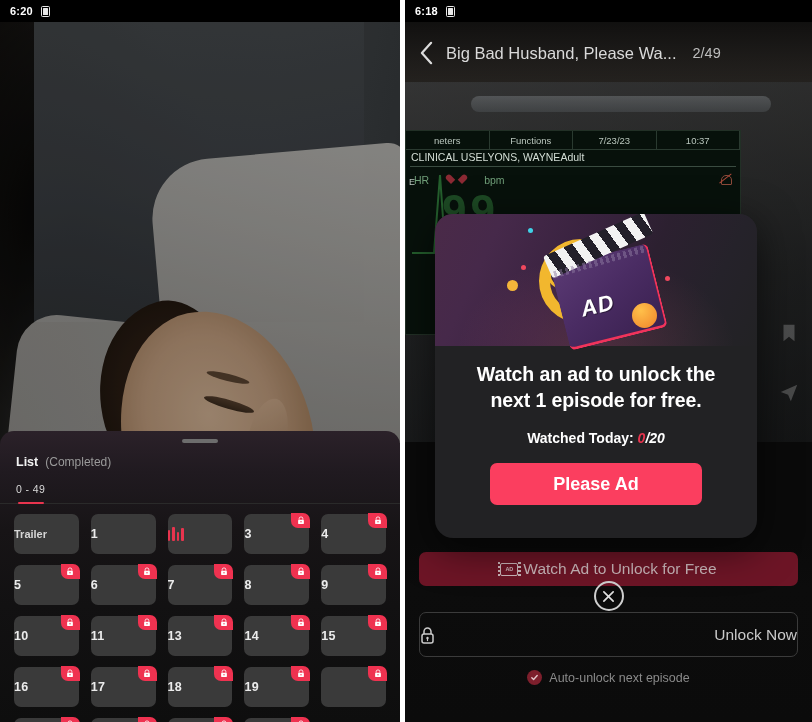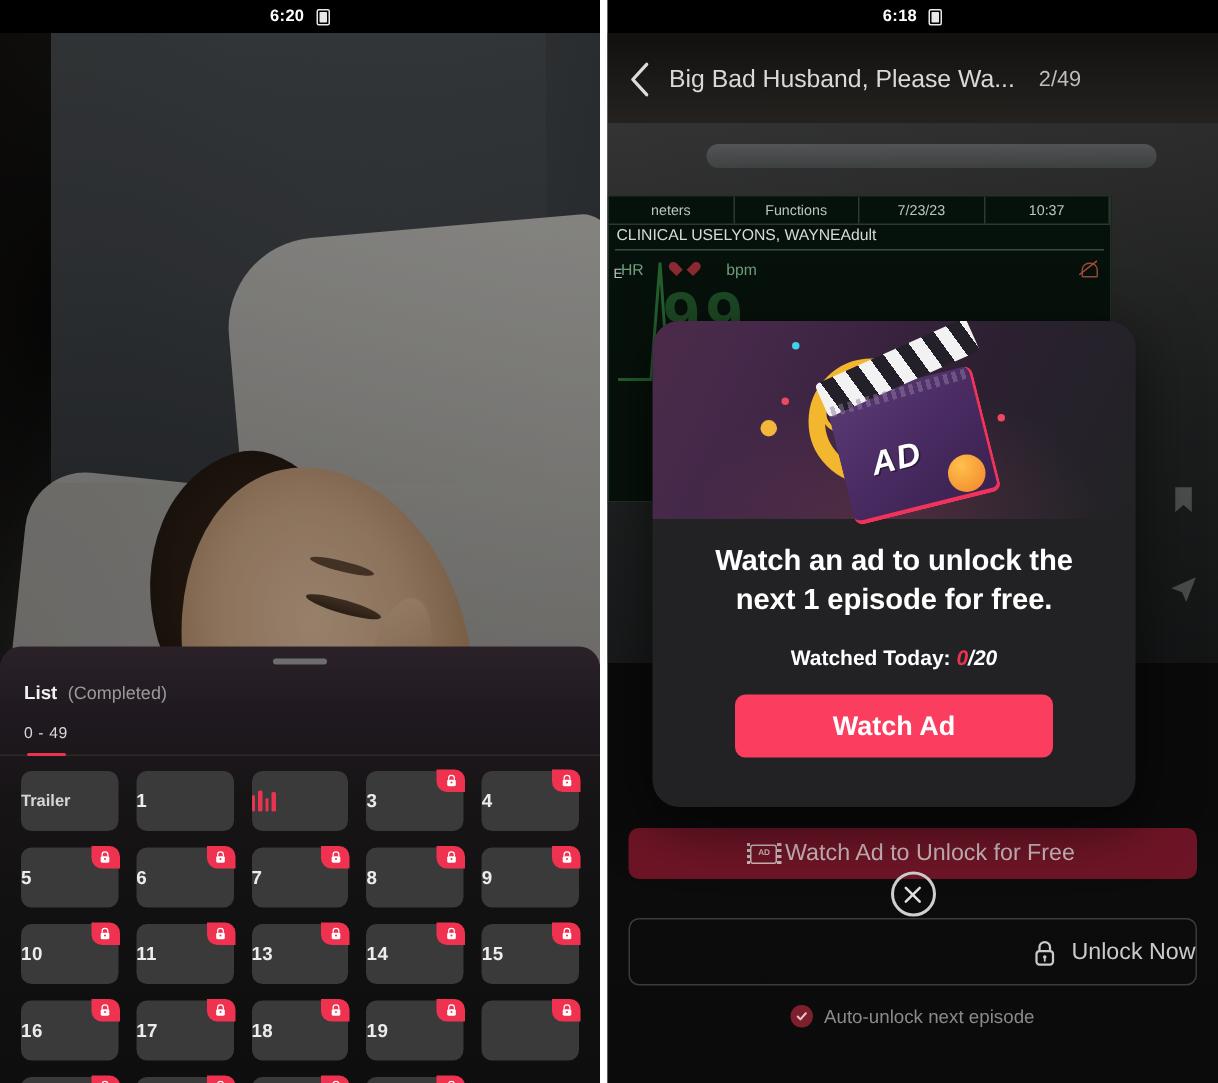--- a/index.html
+++ b/index.html
@@ -15,21 +15,20 @@
   .panel { position: relative; overflow: hidden; background: #0d0d0d; }
   .panel-left  { width: 400px; height: 722px; }
   .gutter { width: 5px; height:722px; background:#ffffff; }
   .panel-right { width: 407px; height: 722px; }
 
   
   .statusbar {
     position: relative; height: 22px; background: #000;
     display: flex; align-items: center; padding: 0 10px; gap: 8px;
     z-index: 40;
-    justify-content: center;
   }
   .statusbar .clock {
     color: #fff; font-size: 11px; font-weight: bold;
     letter-spacing: .2px; font-family: "Liberation Sans", sans-serif;
   }
   .sb-icon {
     width: 9px; height: 11px; border: 1.4px solid #e8e8e8; border-radius: 1.5px;
     position: relative; display:inline-block;
   }
   .sb-icon::after {
@@ -301,21 +300,21 @@
     position:absolute; left:50%; top:39px; transform:translateX(-50%);
     width:30px; height:30px; border-radius:50%; border:2px solid #cfcfcf;
     display:flex; align-items:center; justify-content:center; cursor:pointer;
     background:transparent;
   }
   .close-btn svg { width:13px; height:13px; }
 
   .cta-unlock {
     position:absolute; left:14px; right:14px; top:70px; height:45px; border-radius:7px;
     border:1px solid #3b3b3b; background:transparent;
-    display:flex; align-items:center; justify-content:flex-end; gap:10px; cursor:pointer;
+    display:flex; align-items:center; justify-content:space-between; gap:10px; cursor:pointer;
   }
   .cta-unlock-label { color:#cacaca; font-size:15.5px; }
   .lock-ico svg { width:15px; height:18px; display:block; }
 
   .auto-row {
     position:absolute; left:0; right:0; top:128px;
     display:flex; align-items:center; justify-content:center; gap:7px; cursor:pointer;
   }
   .auto-check {
     width:15px; height:15px; border-radius:50%; background:#7d1f2c;
@@ -672,21 +671,21 @@
             </div>
             <span class="dot dot-orng"></span>
           </div>
 
           <div class="modal-body">
             <div class="modal-title">Watch an ad to unlock the next 1 episode for free.</div>
             <div class="modal-count">
               <span>Watched Today:</span>
               <span class="mc-red">0</span><span class="mc-white">/20</span>
             </div>
-            <button class="watch-ad-btn">Watch Ad</button>
+            <button class="watch-ad-btn">Please Ad</button>
           </div>
         </div>
       </div>
 
       <div class="cta-zone">
         <div class="cta-ad">
           <span class="ad-icon">
               <span>AD</span>
             </span>
           <span class="cta-ad-label">Watch Ad to Unlock for Free</span>

